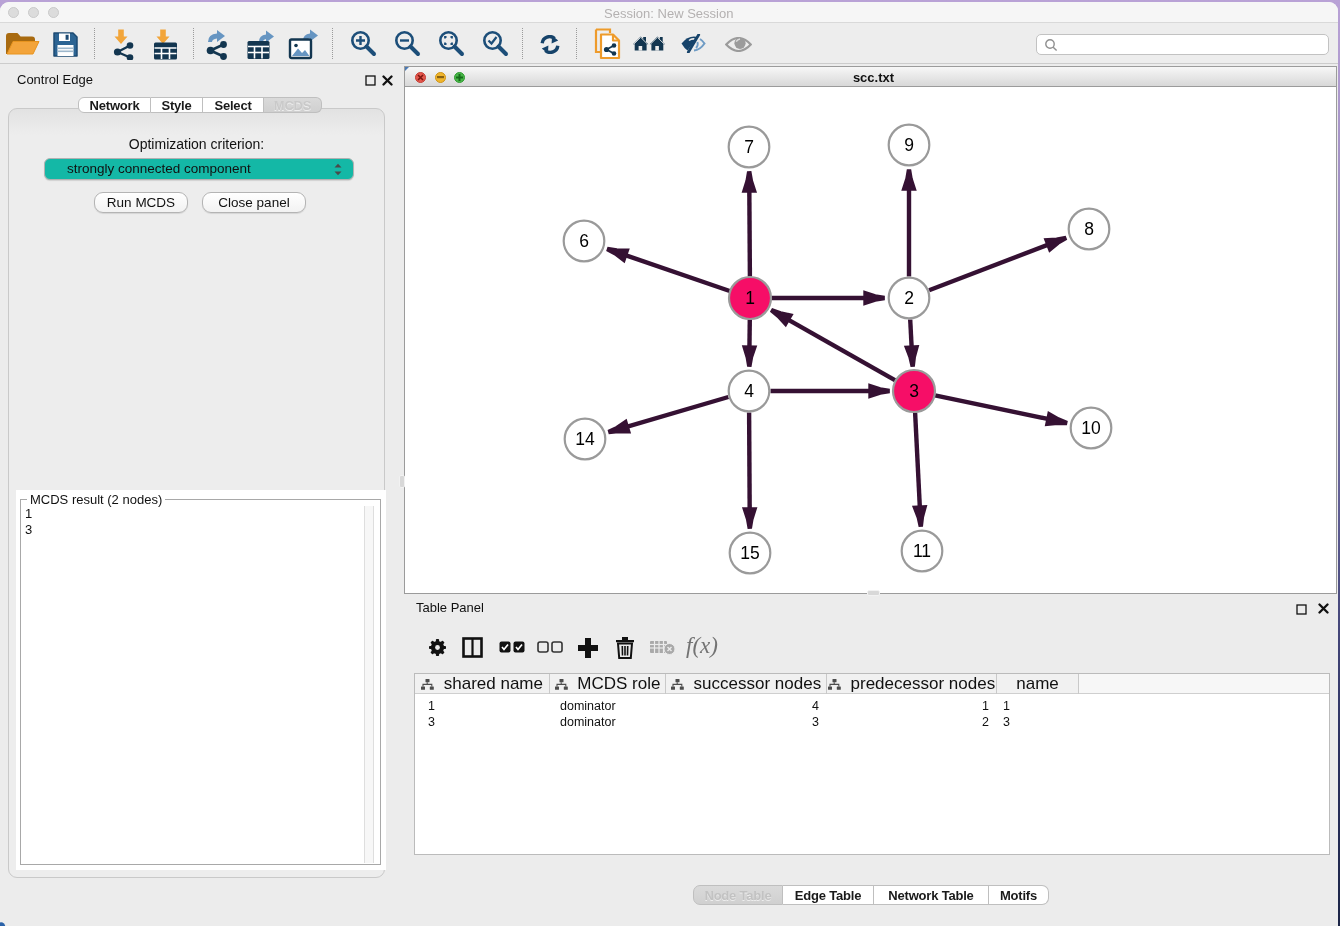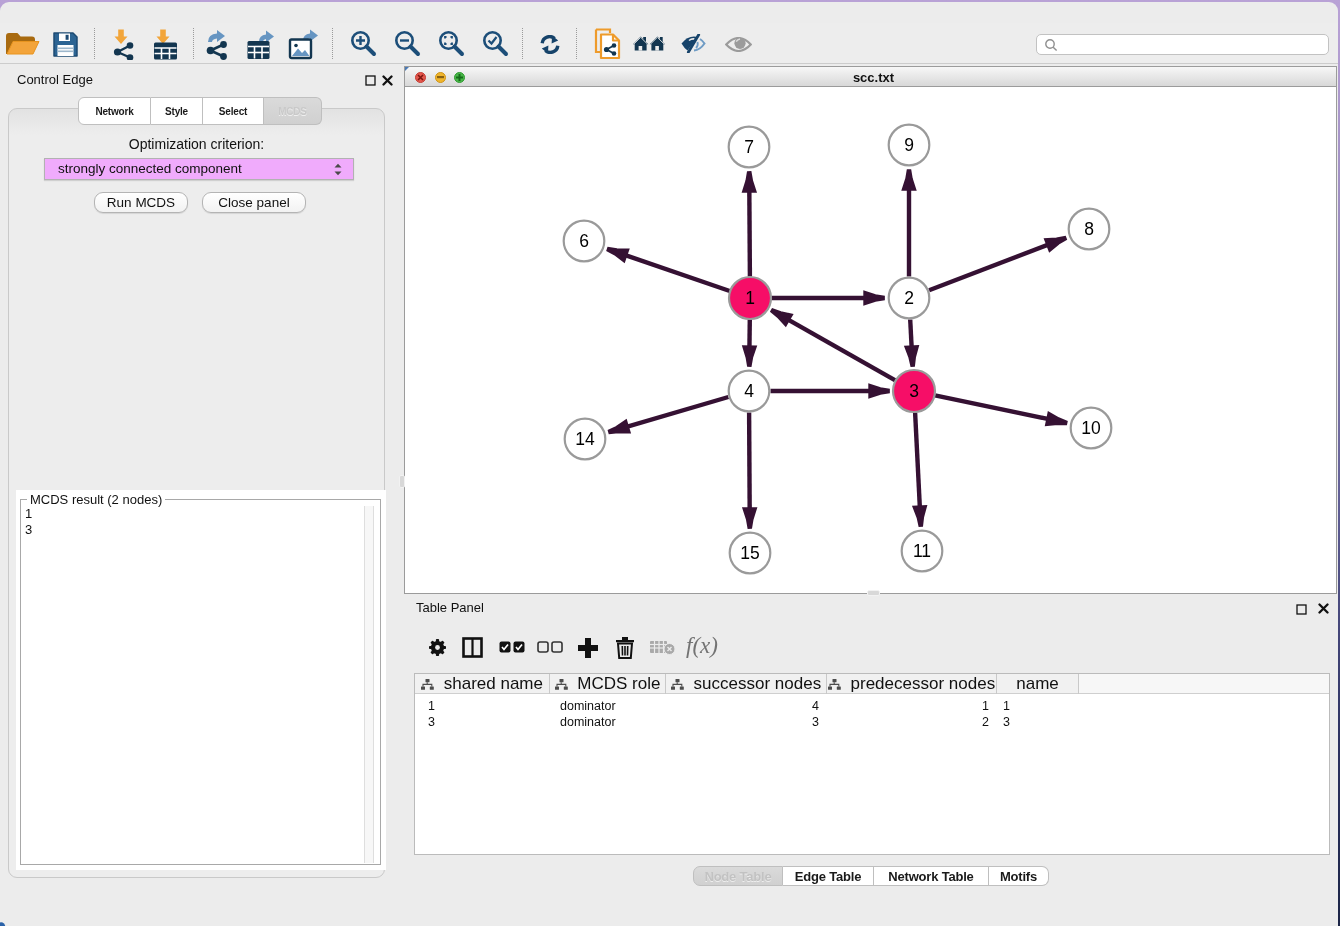--- a/index.html
+++ b/index.html
@@ -19,61 +19,67 @@
 .tl { position:absolute; top:5px; width:11px; height:11px; border-radius:50%; background:#dcdcdc; border:1px solid #c9c9c9; }
 .titletext { position:absolute; top:4px; left:0; right:0; text-align:center; font-size:13px; color:#b4b1b1; }
 
 .toolbar { position:absolute; left:0; top:21px; right:0; height:41px; background:#ededed; border-bottom:1px solid #cccccc; }
 .sep { position:absolute; top:5px; height:31px; width:0; border-left:1px dotted #9a9a9a; }
 .ticon { position:absolute; top:0; }
 .search { position:absolute; left:1036px; top:11px; width:293px; height:21px; background:#fff; border:1px solid #c2c2c2; border-radius:5px; }
 
 .cp-head-txt { position:absolute; left:17px; top:70px; font-size:13px; color:#111; }
 .tabs { position:absolute; top:95px; z-index:3; height:22px; display:flex; }
-.tab { height:28px; box-sizing:border-box; border:1px solid #bfbfbf; border-left:none; background:#fff; font-size:10px; font-weight:bold; letter-spacing:-0.2px; color:#1a1a1a; display:flex; align-items:center; justify-content:center; }
+.tab { height:16px; box-sizing:border-box; border:1px solid #bfbfbf; border-left:none; background:#fff; font-size:13px; font-weight:bold; letter-spacing:-0.2px; color:#1a1a1a; display:flex; align-items:center; justify-content:center; }
 .tab.first { border-left:1px solid #bfbfbf; border-radius:6px 0 0 6px; }
 .tab.last { border-radius:0 6px 6px 0; }
 .tab.sel { background:linear-gradient(#dadada,#d0d0d0); color:#c9c9c9; text-shadow:0 1px 0 #efefef; }
 .cp-content { position:absolute; left:8px; top:106px; width:377px; height:770px; border:1.5px solid #c9c9c9; border-radius:9px; background:linear-gradient(#e2e2e2 0px,#ededed 26px,#ededed 100%); }
 .opt-label { position:absolute; left:0; top:134px; width:393px; text-align:center; font-size:14px; color:#111; }
-.selectbox { position:absolute; left:44px; top:156px; width:310px; height:22px; background:#f0abfc; border:1px solid #b2b2b2; border-radius:0; box-shadow:0 1px 1px rgba(0,0,0,0.12); font-size:13.5px; color:#111; line-height:20px; padding-left:13px; }
+.selectbox { position:absolute; left:44px; top:156px; width:310px; height:22px; background:#14b8a6; border:1px solid #b2b2b2; border-radius:6px; box-shadow:0 1px 1px rgba(0,0,0,0.12); font-size:13.5px; color:#111; line-height:20px; padding-left:22px; }
 .btn { position:absolute; height:21px; background:linear-gradient(#ffffff,#f2f2f2); border:1px solid #b4b4b4; border-radius:9px; font-size:13.5px; color:#111; text-align:center; line-height:19px; box-shadow:0 1px 1px rgba(0,0,0,0.10); }
 .resultwrap { position:absolute; left:16px; top:488px; width:370px; height:380px; background:#fff; }
 .groupbox { position:absolute; left:4px; top:9px; right:5px; bottom:5px; border:1px solid #a8a8a8;padding-left:48px; }
 .legend { position:absolute; left:6px; top:-8px; background:#fff; font-size:13px; color:#111; padding:0 3px; }
 .mcds-lines { position:absolute; left:4px; top:6px; font-size:13px; color:#111; line-height:16px; }
 .vsb { position:absolute; right:6px; top:6px; bottom:1px; width:10px; background:#f7f7f7; border-left:1px solid #dedede; border-right:1px solid #dedede; }
 
 .netwin { position:absolute; left:404px; top:64px; width:933px; height:528px; border:1px solid #9b9b9b; background:#fff; }
 .net-titlebar { position:absolute; left:0; top:0; right:0; height:20px; background:linear-gradient(#f7f7f7,#d8d8d8); border-bottom:1px solid #9b9b9b; }
 .net-title { position:absolute; left:6px; right:0; top:3px; text-align:center; font-size:13px; font-weight:bold; color:#111; }
 .wbtn { position:absolute; top:4.5px; width:11px; height:11px; border-radius:50%; }
 
 .tp-head-txt { position:absolute; left:416px; top:598px; font-size:13px; color:#111; }
 .tp-toolbar { position:absolute; left:408px; top:623px; right:4px; height:45px; }
 .dtable { position:absolute; left:414px; top:671px; width:916px; height:182px; background:#fff; border:1px solid #bbb; }
 .thead { position:absolute; left:0; top:0; right:0; height:20px; background:#f1f1f1; border-bottom:1px solid #cfcfcf; }
 .th { position:absolute; top:0; height:20px; border-right:1px solid #c9c9c9; font-size:17px; color:#111; text-align:center; line-height:20px; }
 .treeicon { display:inline-block; vertical-align:-2px; margin-right:5px; }
 .cell { position:absolute; font-size:12.5px; color:#111; height:16px; line-height:16px; }
 .btabs { position:absolute; top:864px; z-index:3; height:20px; display:flex; left:693px; }
-.btab { height:20px; box-sizing:border-box; border:1px solid #bfbfbf; border-left:none; background:#fff; font-size:13px; font-weight:bold; letter-spacing:-0.2px; color:#1a1a1a; display:flex; align-items:center; justify-content:center; }
+.btab { height:20px; box-sizing:border-box; border:1px solid #bfbfbf; border-left:none; background:#fff; font-size:13px; font-weight:bold; letter-spacing:-0.2px; color:#1a1a1a; display:flex; align-items:center; justify-content:center;margin-top:19px; }
 .btab.first { border-left:1px solid #bfbfbf; border-radius:7px 0 0 7px; }
 .btab.last { border-radius:0 7px 7px 0; }
 .btab.sel { background:linear-gradient(#dadada,#d0d0d0); color:#c2c2c2; text-shadow:0 1px 0 #eee; }
 
 .statusbar { position:absolute; left:0; right:0; bottom:0; height:36px; border-top:1px solid #c6c6c6; background:#ececec; }
 .membtn { position:absolute; right:9px; top:7px; width:75px; height:23px; background:#f6f6f6; border:1px solid #b0b0b0; font-size:12px; color:#111; }
 .listbtn { position:absolute; left:10px; top:7px; width:28px; height:22px; background:#fdfdfd; border:1px solid #b4b4b4; border-radius:2px; }
 .handle { position:absolute; background:#d8d8d8; border:1px solid #b9b9b9; border-radius:2px; }
 </style>
 </head>
 <body>
 <div class="window">
 
+  <div class="titlebar">
+    <div class="tl" style="left:8px;"></div>
+    <div class="tl" style="left:28px;"></div>
+    <div class="tl" style="left:48px;"></div>
+    <div class="titletext">Session: New Session</div>
+  </div>
 
   <div class="toolbar" id="toolbar">
     <div class="sep" style="left:94px;"></div>
     <div class="sep" style="left:193px;"></div>
     <div class="sep" style="left:332px;"></div>
     <div class="sep" style="left:522px;"></div>
     <div class="sep" style="left:576px;"></div>
     <div class="search"></div>
 
     <svg class="ticon" style="left:6px;top:9px;" width="34" height="26" viewBox="0 0 34 26">

